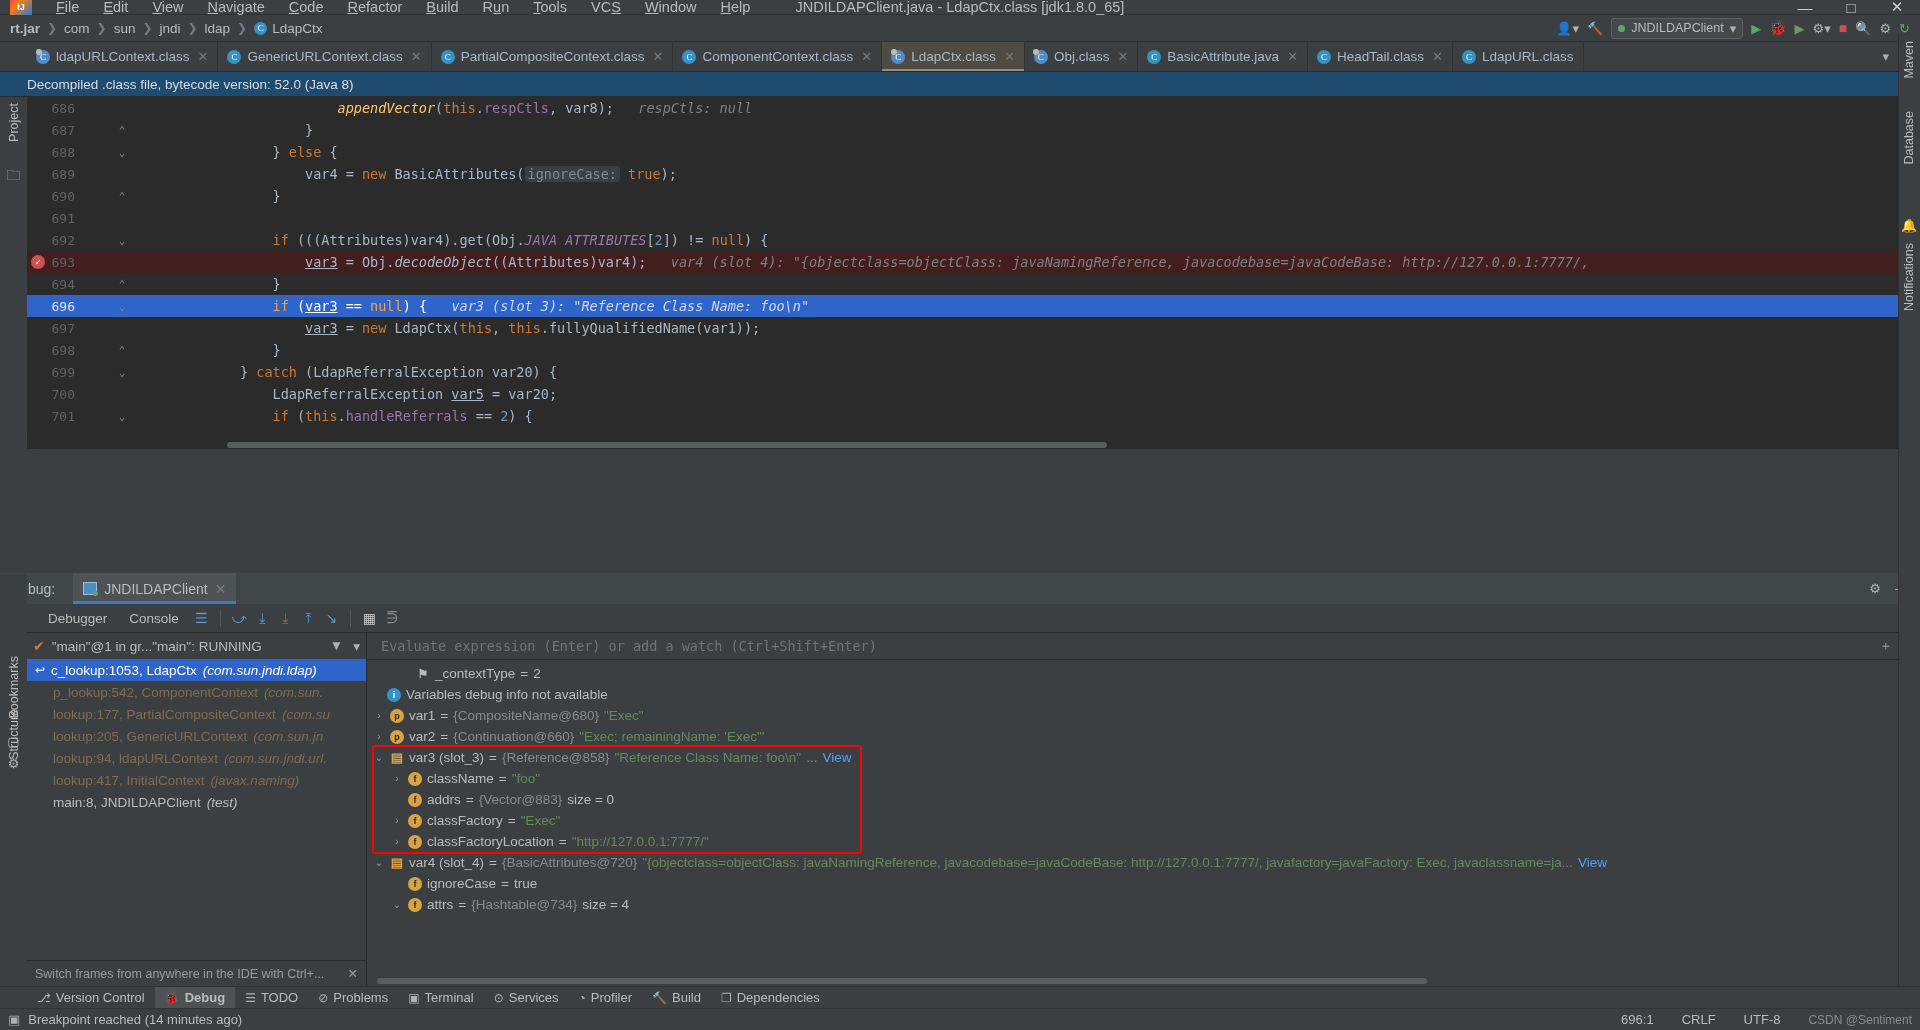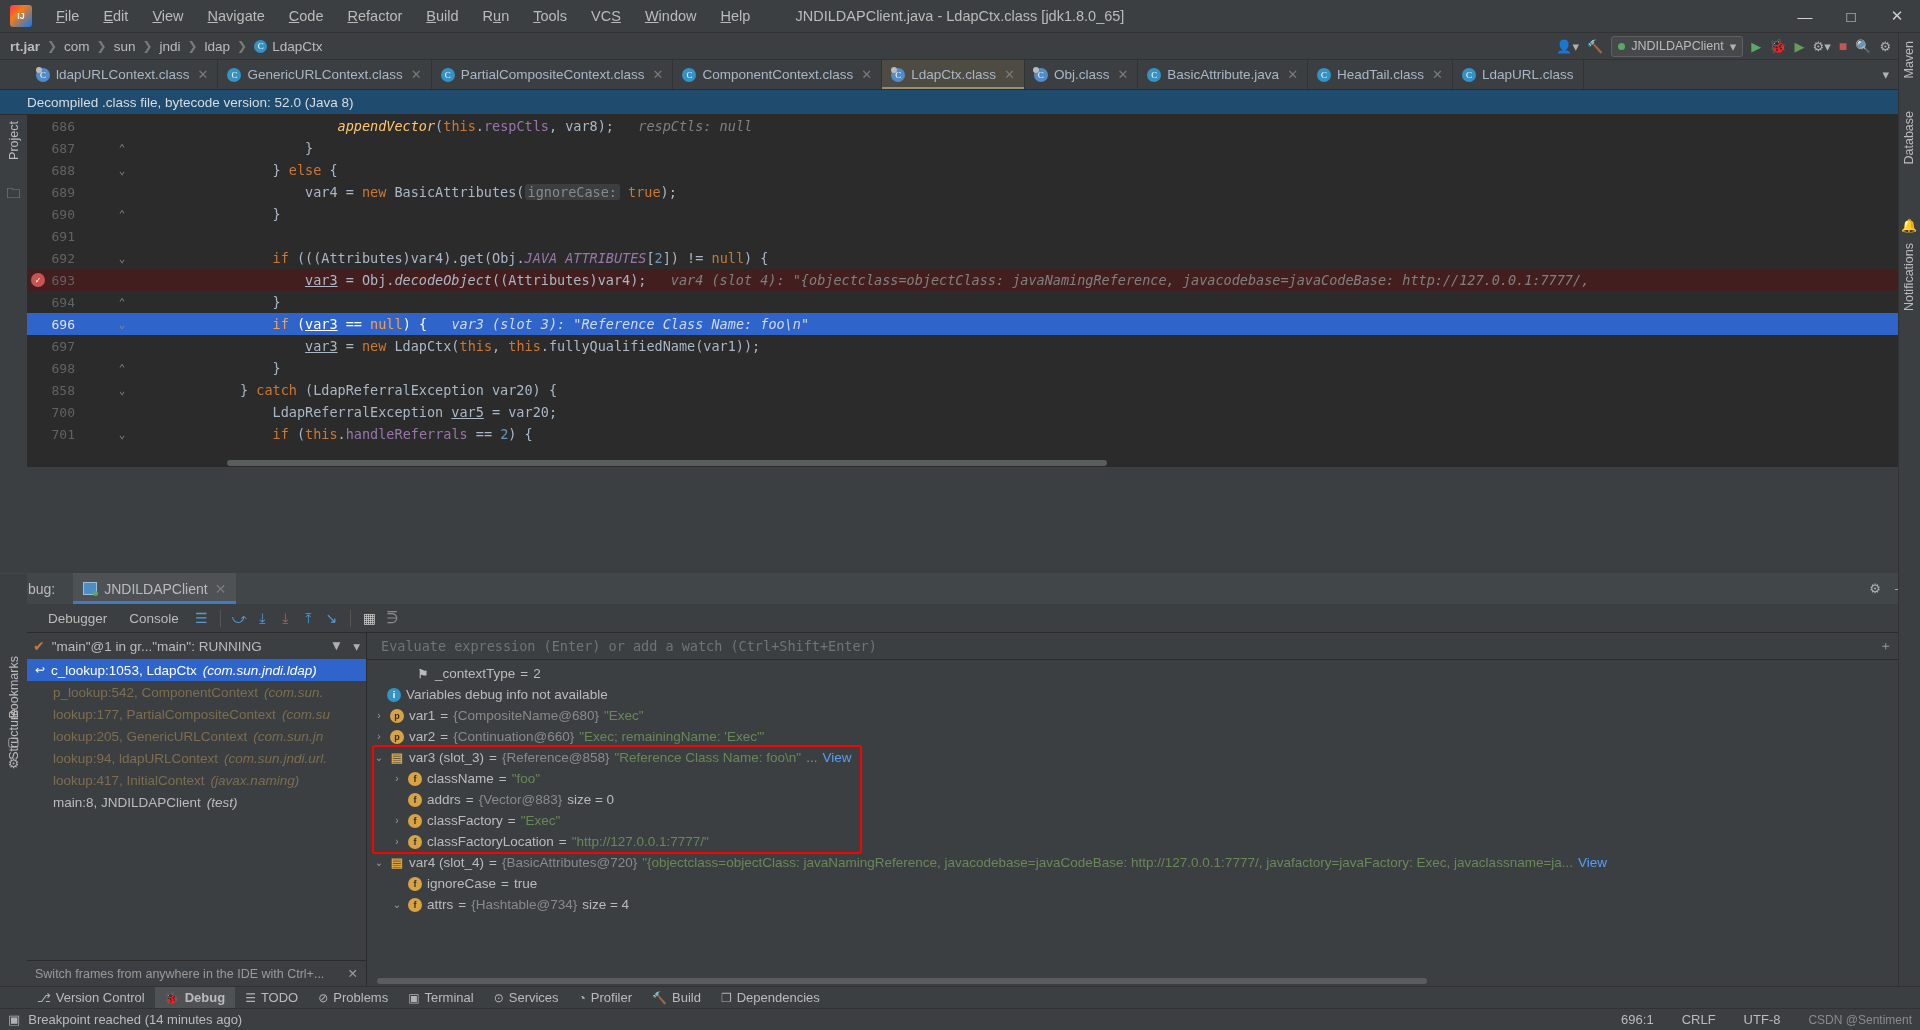--- a/index.html
+++ b/index.html
@@ -7,21 +7,21 @@
   body{
     font-family:"Liberation Sans", sans-serif;
     font-size:13px;
     color:#bbbbbb;
     -webkit-font-smoothing:antialiased;
   }
   .app{ position:relative; width:1920px; height:1030px; background:#3c3f41; }
 
   
   .titlebar{
-    height:33px; background:#3c3f41; display:flex; align-items:center;
+    height:15px; background:#3c3f41; display:flex; align-items:center;
     border-bottom:1px solid #323232; position:relative;
   }
   .ij-logo{
     width:22px; height:22px; margin:0 12px 0 10px; border-radius:3px;
     background:linear-gradient(135deg,#fe315d 0%,#f97a12 35%,#087cfa 100%);
     position:relative; flex:none;
   }
   .ij-logo::after{
     content:"IJ"; position:absolute; inset:0; display:flex; align-items:center;
     justify-content:center; font-size:9px; font-weight:bold; color:#fff;
@@ -473,21 +473,21 @@
           <span class="code-text">                <span class="uline">var3</span> = <span class="kw">new</span> LdapCtx(<span class="kw">this</span>, <span class="kw">this</span>.fullyQualifiedName(var1));</span>
         </div>
         <div class="code-row">
           <span class="gutter-num">698</span>
           <span class="gutter-mark"></span>
           <span class="gutter-fold">⌃</span>
           <span class="gutter-pad"></span>
           <span class="code-text">            }</span>
         </div>
         <div class="code-row">
-          <span class="gutter-num">858</span>
+          <span class="gutter-num">699</span>
           <span class="gutter-mark"></span>
           <span class="gutter-fold">⌄</span>
           <span class="gutter-pad"></span>
           <span class="code-text">        } <span class="kw">catch</span> (LdapReferralException var20) {</span>
         </div>
         <div class="code-row">
           <span class="gutter-num">700</span>
           <span class="gutter-mark"></span>
           <span class="gutter-fold"></span>
           <span class="gutter-pad"></span>

